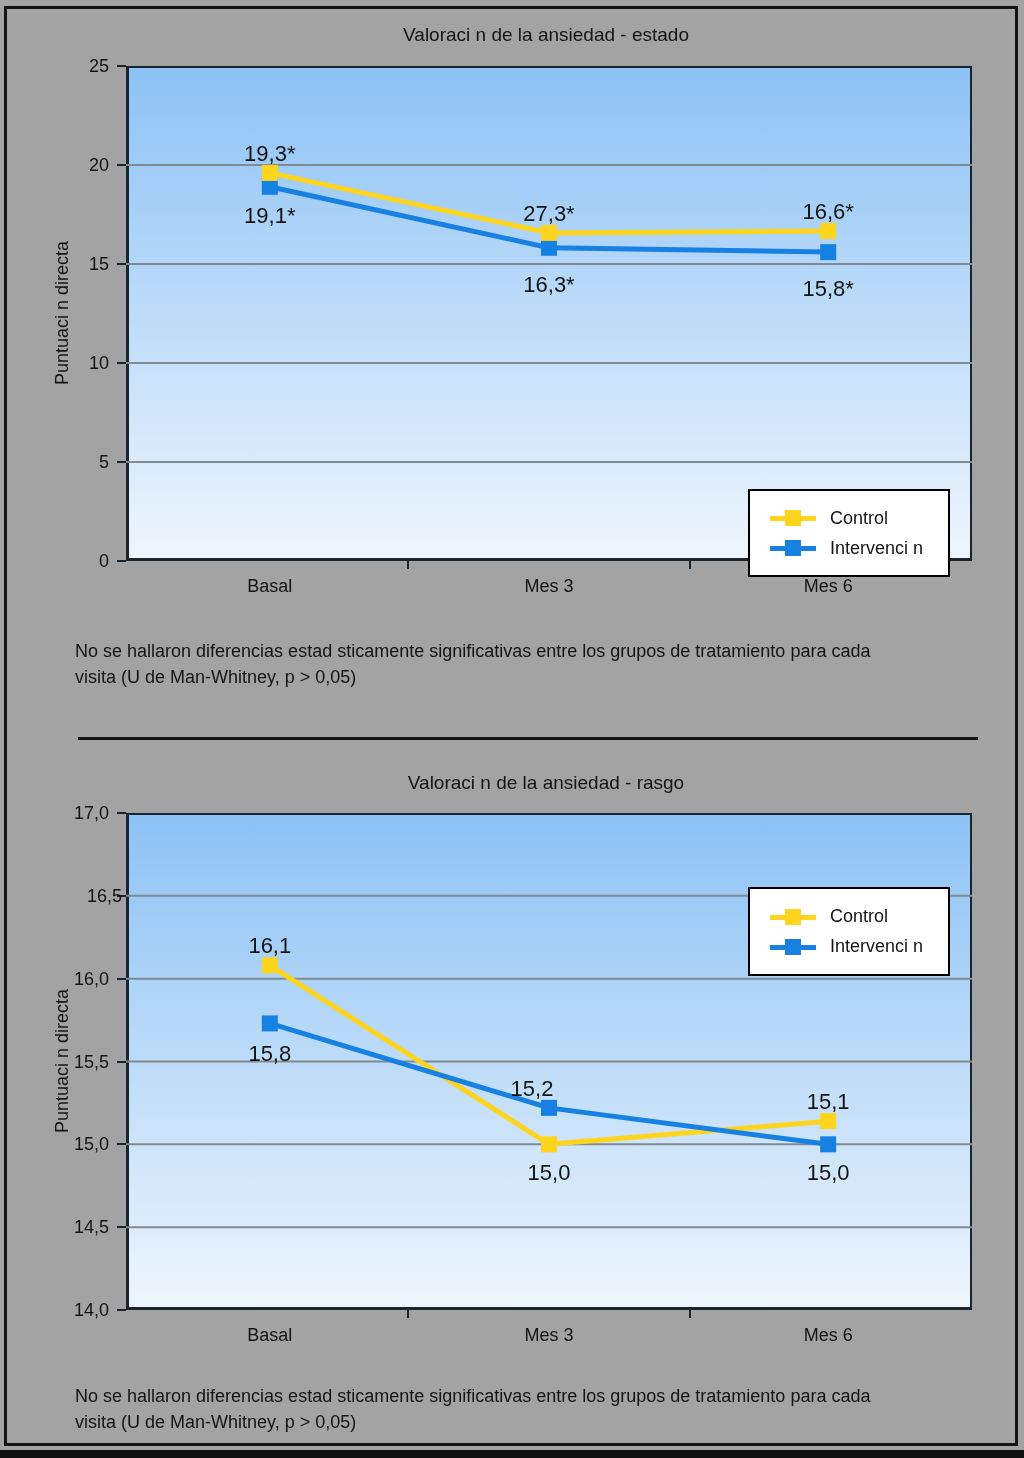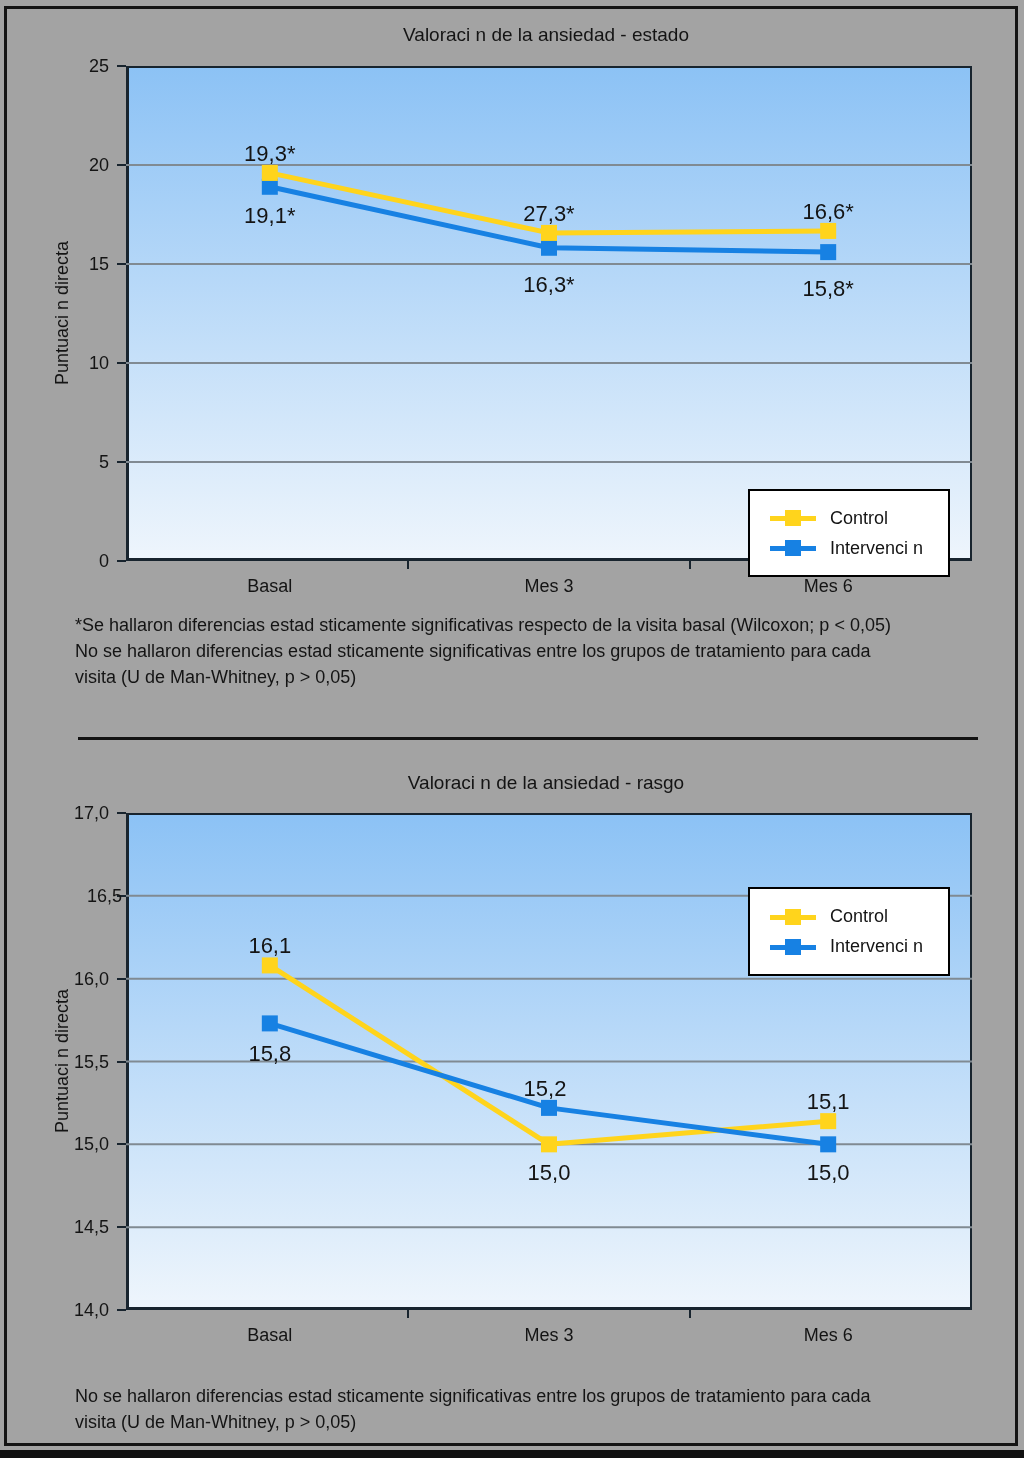--- a/index.html
+++ b/index.html
@@ -129,21 +129,20 @@
       <rect x="135.82000000000002" y="98.91999999999997" width="16" height="16" fill="#FFD41C"></rect>
       <rect x="415" y="158.914" width="16" height="16" fill="#FFD41C"></rect>
       <rect x="694.18" y="156.93399999999997" width="16" height="16" fill="#FFD41C"></rect>
     </svg>
     <div class="pt-label" style="left: 269.82px; top: 140.92px;">19,3*</div>
     <div class="pt-label" style="left: 549px; top: 200.914px;">27,3*</div>
     <div class="pt-label" style="left: 828.18px; top: 198.934px;">16,6*</div>
     <div class="pt-label" style="left: 269.82px; top: 202.78px;">19,1*</div>
     <div class="pt-label" style="left: 549px; top: 271.764px;">16,3*</div>
     <div class="pt-label" style="left: 828.18px; top: 276.12px;">15,8*</div>
-    <div class="note-line" style="left: 75px; top: 615px;">*Se hallaron diferencias estad sticamente significativas respecto de la visita basal (Wilcoxon; p &lt; 0,05)</div>
     <div class="note-line" style="left: 75px; top: 641px;">No se hallaron diferencias estad sticamente significativas entre los grupos de tratamiento para cada</div>
     <div class="note-line" style="left: 75px; top: 667px;">visita (U de Man-Whitney, p &gt; 0,05)</div>
     <div class="ytick-label" style="left: 45px; top: 802px;">17,0</div>
     <div class="ytick-mark" style="left: 117px; top: 812px;"></div>
     <div class="ytick-label" style="left: 58px; top: 884.833px;">16,5</div>
     <div class="ytick-mark" style="left: 117px; top: 894.833px;"></div>
     <div class="ytick-label" style="left: 45px; top: 967.667px;">16,0</div>
     <div class="ytick-mark" style="left: 117px; top: 977.667px;"></div>
     <div class="ytick-label" style="left: 45px; top: 1050.5px;">15,5</div>
     <div class="ytick-mark" style="left: 117px; top: 1060.5px;"></div>
@@ -170,17 +169,17 @@
       <rect x="415" y="286.8866666666666" width="16" height="16" fill="#1781E3"></rect>
       <rect x="694.18" y="323.3333333333333" width="16" height="16" fill="#1781E3"></rect>
       <rect x="135.82000000000002" y="144.4133333333336" width="16" height="16" fill="#FFD41C"></rect>
       <rect x="415" y="323.3333333333333" width="16" height="16" fill="#FFD41C"></rect>
       <rect x="694.18" y="300.1399999999999" width="16" height="16" fill="#FFD41C"></rect>
     </svg>
     <div class="pt-label" style="left: 269.82px; top: 933.413px;">16,1</div>
     <div class="pt-label" style="left: 549px; top: 1160.33px;">15,0</div>
     <div class="pt-label" style="left: 828.18px; top: 1089.14px;">15,1</div>
     <div class="pt-label" style="left: 269.82px; top: 1041.4px;">15,8</div>
-    <div class="pt-label" style="left: 545px; top: 1075.89px; text-align: right;">15,2</div>
+    <div class="pt-label" style="left: 532px; top: 1075.89px; text-align: right;">15,2</div>
     <div class="pt-label" style="left: 828.18px; top: 1160.33px;">15,0</div>
     <div class="note-line" style="left: 75px; top: 1386px;">No se hallaron diferencias estad sticamente significativas entre los grupos de tratamiento para cada</div>
     <div class="note-line" style="left: 75px; top: 1412px;">visita (U de Man-Whitney, p &gt; 0,05)</div>
   </div>
 
 </body></html>

